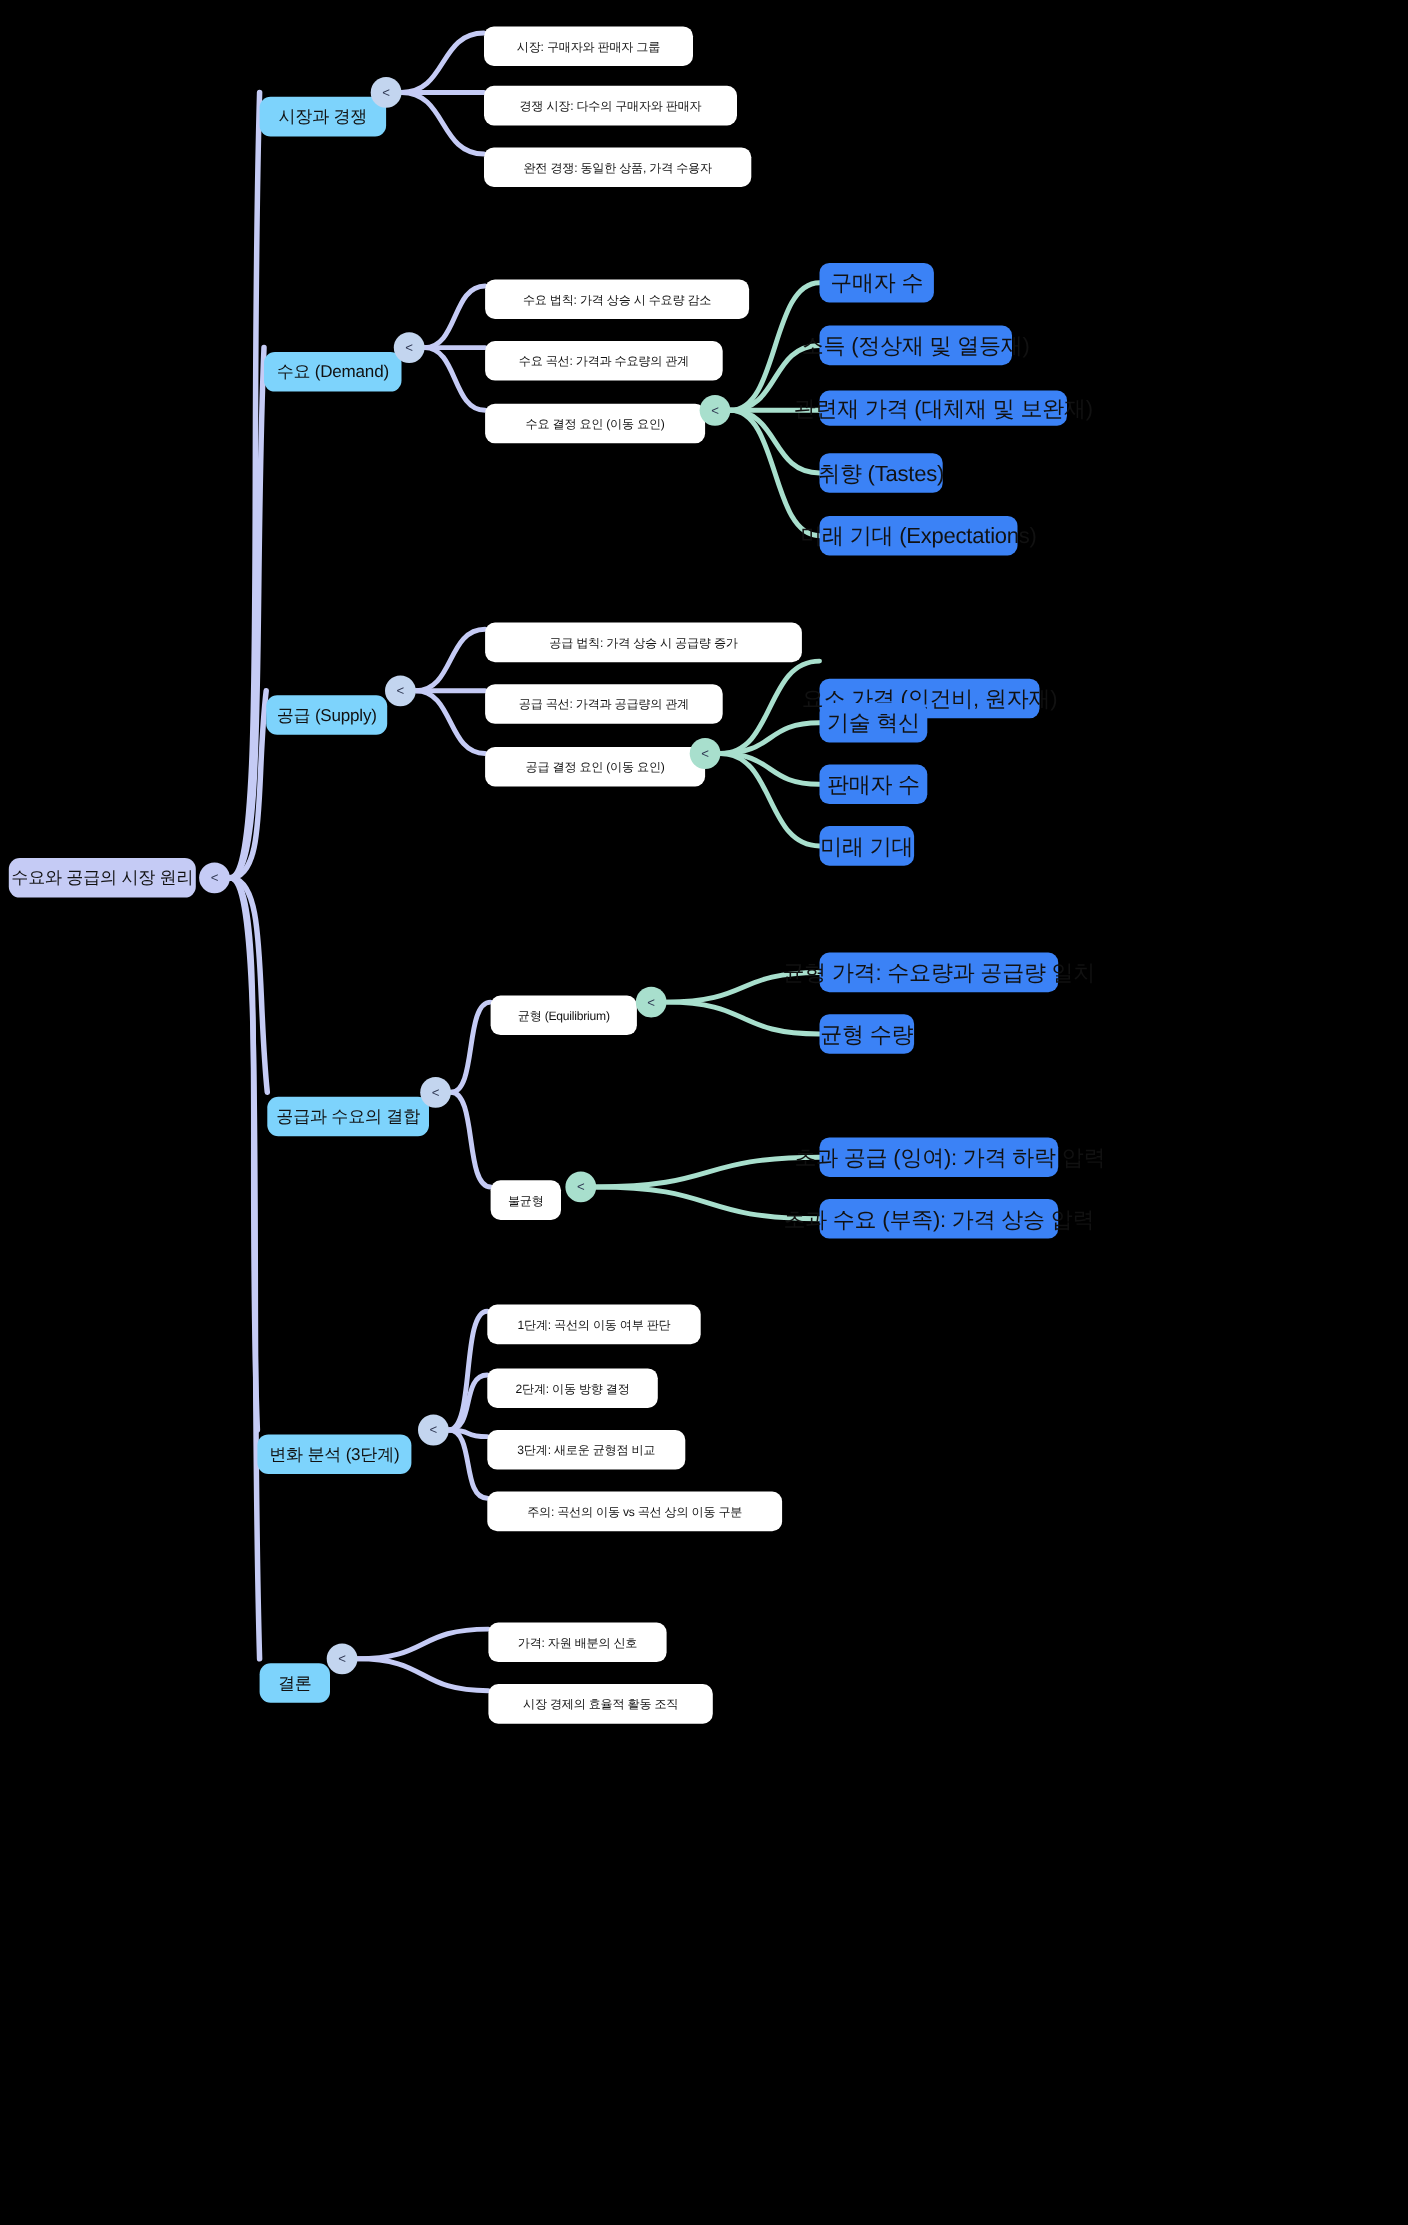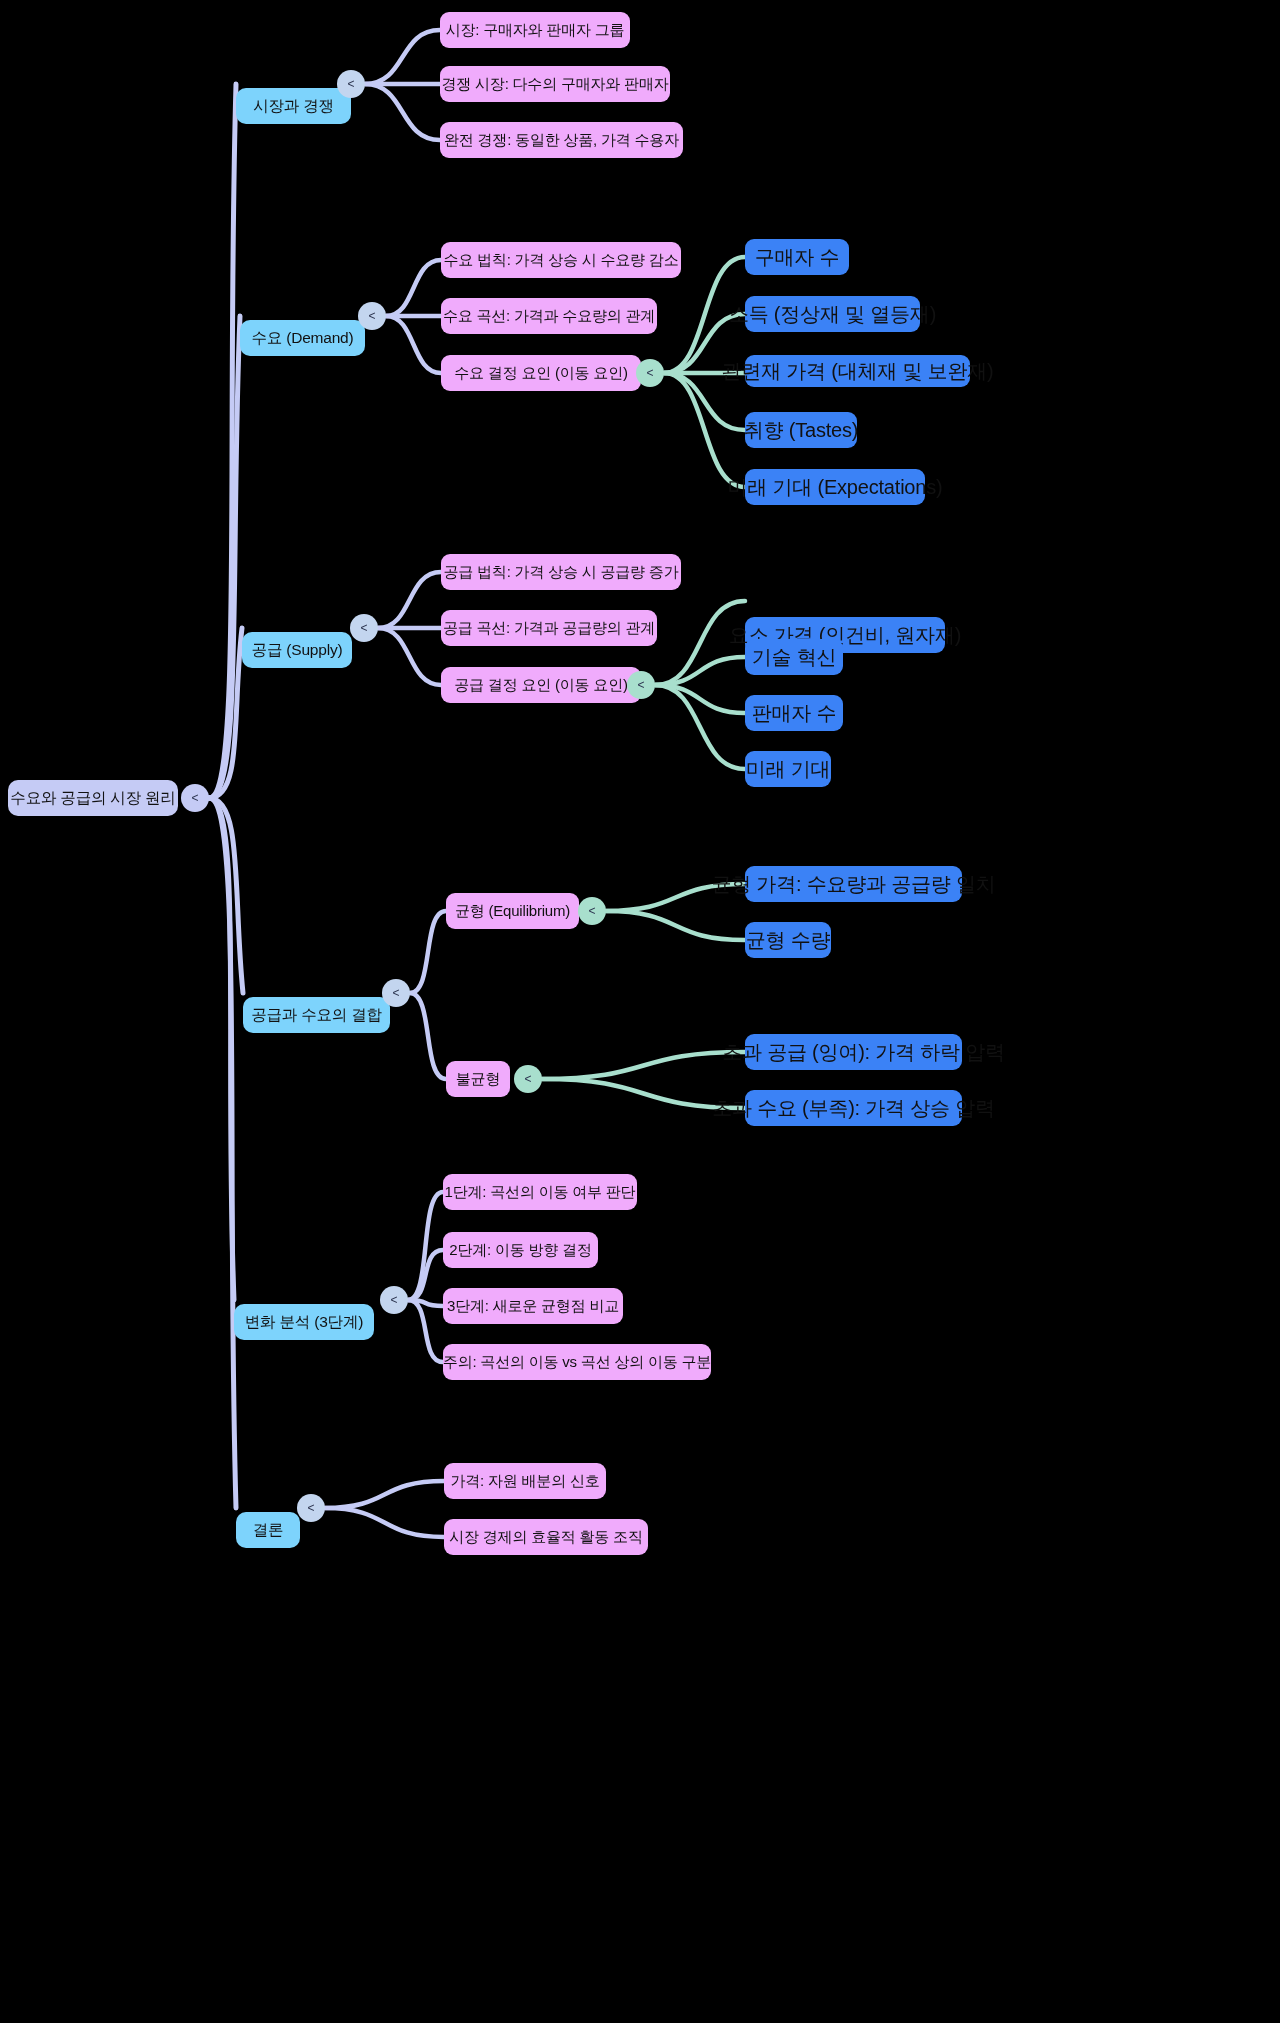--- a/index.html
+++ b/index.html
@@ -7,21 +7,21 @@
        font-family:"Liberation Sans","DejaVu Sans",sans-serif;}
   #stage{position:absolute;inset:0;width:1280px;height:2023px;}
   svg#edges{position:absolute;left:0;top:0;width:1280px;height:2023px;pointer-events:none;}
 
   .node{position:absolute;display:flex;align-items:center;justify-content:center;
         box-sizing:border-box;border-radius:9px;color:#111111;
         letter-spacing:-0.2px;white-space:nowrap;}
 
   .n-root{background:#c5cbf5;font-size:15.5px;border-radius:10px;}
   .n-l1{background:#7dd3fc;font-size:15.5px;border-radius:10px;margin-top:22px;}
-  .n-l2{background:#f0abfc;font-size:15px;border-radius:9px;}
+  .n-l2{background:#ffffff;font-size:11px;border-radius:9px;margin-top:12px;}
   .n-l3{background:#3b82f6;font-size:20px;border-radius:9px;}
 
   .hub{position:absolute;border-radius:50%;display:flex;align-items:center;
        justify-content:center;font-size:12px;color:#2d3550;font-weight:400;}
   .hub-b{background:#c3d5ef;}
   .hub-g{background:#a8dfcd;}
   .hub-r{background:#c5cbf5;}
 </style>
 </head>
 <body>
@@ -89,21 +89,21 @@
 
   <div class="node n-l3" style="left:745px;top:239px;width:104px;height:36px;">구매자 수</div>
   <div class="node n-l3" style="left:745px;top:296px;width:175px;height:36px;">소득 (정상재 및 열등재)</div>
   <div class="node n-l3" style="left:745px;top:355px;width:225px;height:32px;">관련재 가격 (대체재 및 보완재)</div>
   <div class="node n-l3" style="left:745px;top:412px;width:112px;height:36px;">취향 (Tastes)</div>
   <div class="node n-l3" style="left:745px;top:469px;width:180px;height:36px;">미래 기대 (Expectations)</div>
 
   <div class="node n-l1" style="left:242px;top:610px;width:110px;height:36px;">공급 (Supply)</div>
   <div class="hub hub-b" style="left:350px;top:614px;width:28px;height:28px;">&lt;</div>
 
-  <div class="node n-l2" style="left:441px;top:554px;width:240px;height:36px;text-align:center;">공급 법칙: 가격 상승 시 공급량 증가</div>
+  <div class="node n-l2" style="left:441px;top:554px;width:288px;height:36px;text-align:center;">공급 법칙: 가격 상승 시 공급량 증가</div>
   <div class="node n-l2" style="left:441px;top:610px;width:216px;height:36px;">공급 곡선: 가격과 공급량의 관계</div>
   <div class="node n-l2" style="left:441px;top:667px;width:200px;height:36px;">공급 결정 요인 (이동 요인)</div>
   <div class="hub hub-g" style="left:627px;top:671px;width:28px;height:28px;">&lt;</div>
 
   <div class="node n-l3" style="left:745px;top:583px;width:200px;height:36px;margin-top:34px;">요소 가격 (인건비, 원자재)</div>
   <div class="node n-l3" style="left:745px;top:639px;width:98px;height:36px;">기술 혁신</div>
   <div class="node n-l3" style="left:745px;top:695px;width:98px;height:36px;">판매자 수</div>
   <div class="node n-l3" style="left:745px;top:751px;width:86px;height:36px;">미래 기대</div>
 
   <div class="node n-l1" style="left:243px;top:975px;width:147px;height:36px;">공급과 수요의 결합</div>

